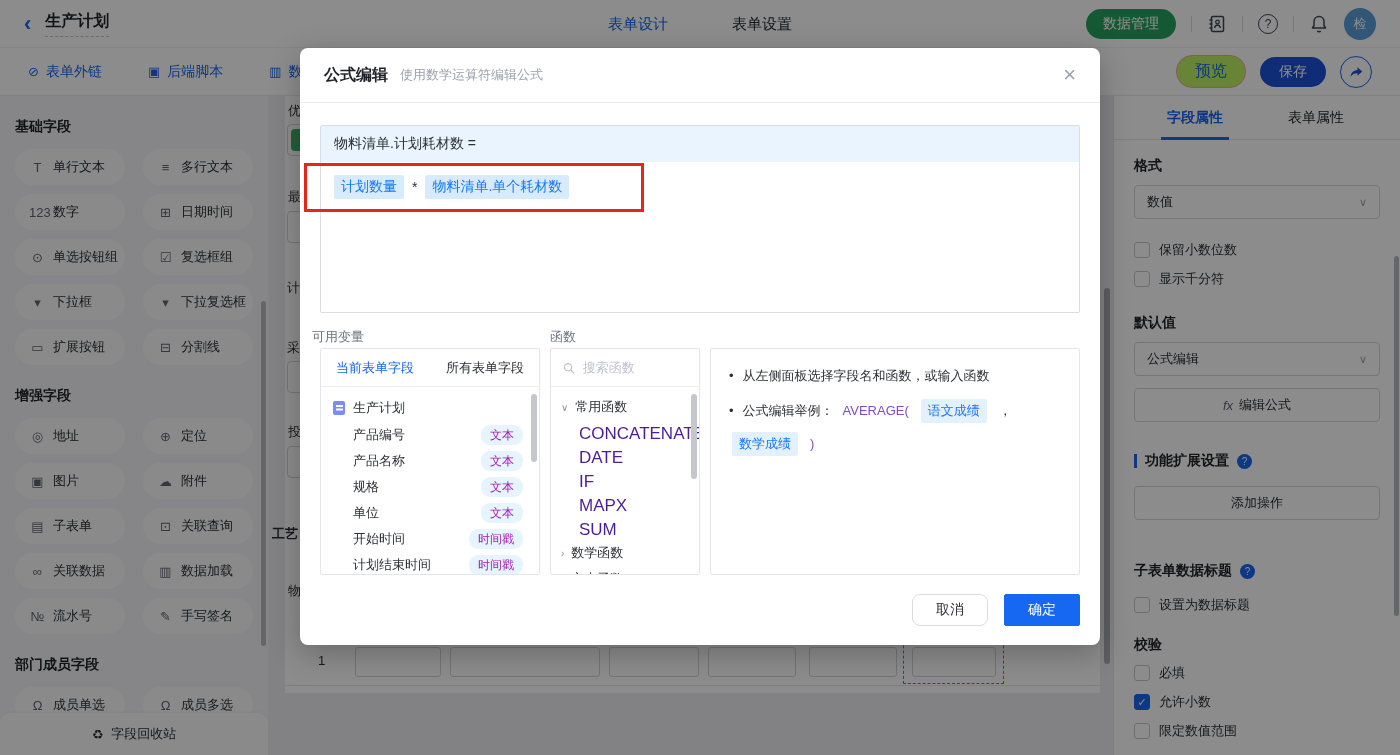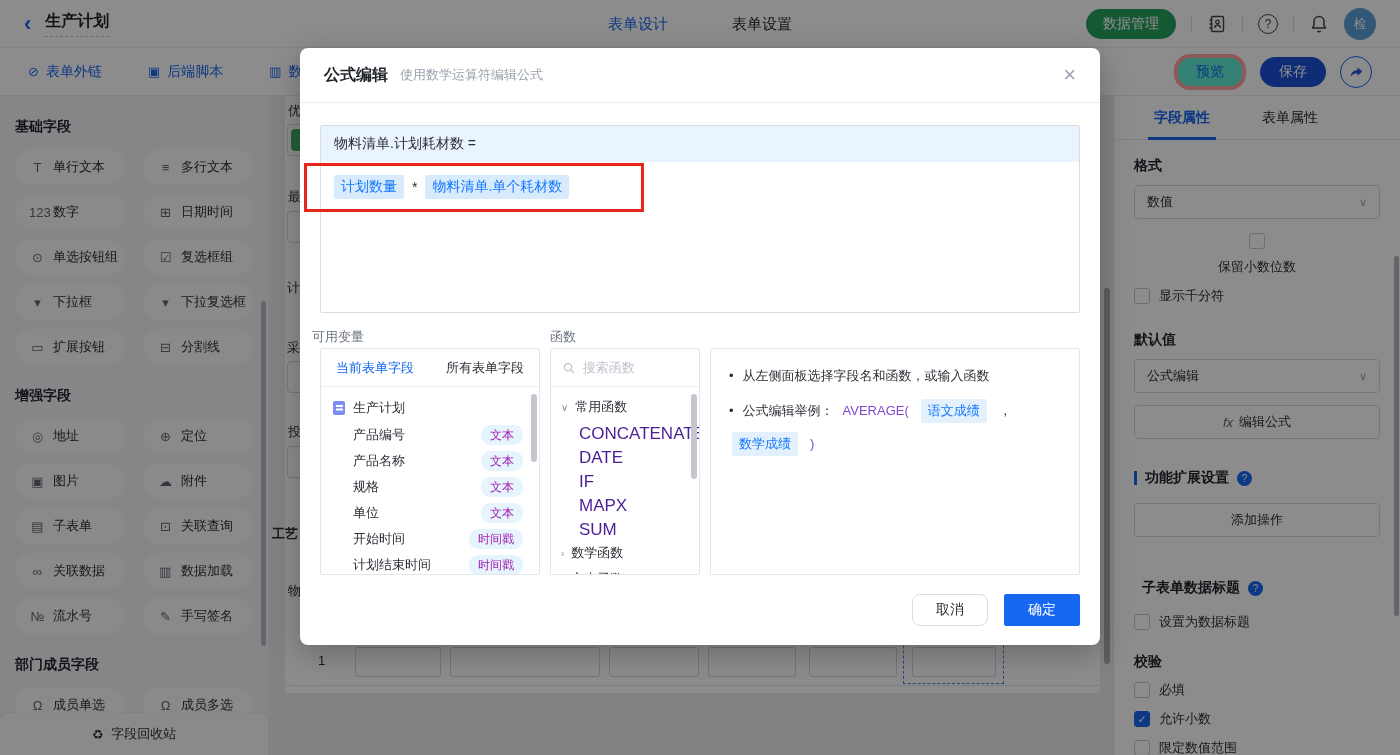--- a/index.html
+++ b/index.html
@@ -23,22 +23,22 @@
   .icon-help { width:20px; height:20px; border:1.5px solid #41464f; border-radius:50%;
                display:flex; align-items:center; justify-content:center; font-size:12px; color:#41464f;}
   .avatar { width:32px; height:32px; border-radius:50%; background:#5b9fd8; color:#fff;
             display:flex; align-items:center; justify-content:center; font-size:13px;}
   
   .tbar { position:absolute; top:48px; left:0; right:0; height:48px; background:#fff;
           display:flex; align-items:center; padding:0 28px; border-bottom:1px solid #ececec; z-index:1;}
   .tbar-link { display:flex; align-items:center; gap:7px; color:#1666f0; font-size:14px; margin-right:46px; cursor:pointer;}
   .tbar-link .ic { font-size:13px;}
   .tbar-right { margin-left:auto; display:flex; align-items:center; gap:14px;}
-  .btn-outline-pill { border:4px solid #fca5a5; color:#1666f0; border-radius:16px; padding:5px 18px;
-                      font-size:14px; background:#5eead4; cursor:pointer;}
+  .btn-outline-pill { border:1px solid #fca5a5; color:#1666f0; border-radius:16px; padding:5px 18px;
+                      font-size:16px; background:#bef264; cursor:pointer;}
   .btn-solid-pill { background:#1c52d9; color:#fff; border-radius:16px; padding:6px 19px; font-size:14px; cursor:pointer;}
   .btn-share { width:32px; height:32px; border:1px solid #1666f0; border-radius:50%;
                display:flex; align-items:center; justify-content:center; cursor:pointer; background:#fff;}
   
   .sidebar { position:absolute; top:96px; left:0; bottom:0; width:268px; background:#f4f5f7;
              overflow:hidden; padding:0 15px; }
   .sb-title { font-size:14px; font-weight:700; color:#1f2329; margin:22px 0 13px 0;}
   .sb-grid { display:grid; grid-template-columns:1fr 1fr; column-gap:18px; row-gap:9px;}
   .sb-item { height:36px; background:#fbfcfd; border-radius:18px; display:flex; align-items:center;
              padding:0 8px 0 14px; font-size:13px; color:#2b2f36; gap:7px; cursor:pointer; overflow:hidden; white-space:nowrap;}
@@ -60,41 +60,41 @@
   .cv-rownum { position:absolute; left:50px; top:557px; font-size:13px; color:#2b2f36;}
   .cv-cell { position:absolute; top:551px; height:30px; border:1px solid #d2d5db; border-radius:3px; background:#fff;}
   .cvc0{left:87px;width:86px;} .cvc1{left:182px;width:150px;} .cvc2{left:341px;width:90px;}
   .cvc3{left:440px;width:88px;} .cvc4{left:541px;width:88px;} .cvc5{left:644px;width:84px;}
   .cv-dashed { position:absolute; left:635px; top:524px; width:101px; height:64px; border:1px dashed #4d7ef2;}
   .cv-tablebottom { position:absolute; left:17px; top:589px; width:815px; height:1px; background:#e4e6ea;}
   .cv-scroll { position:absolute; left:836px; top:192px; width:6px; height:376px; background:#a9acb3; border-radius:3px;}
   
   .props { position:absolute; top:96px; left:1113px; right:0; bottom:0; background:#fff; border-left:1px solid #e6e6e6; overflow:hidden;}
   .props-tabs { height:44px; border-bottom:1px solid #e8e8e8; display:flex; align-items:center; padding-left:40px; gap:52px; font-size:14px;}
-  .ptab { position:relative; height:44px; display:flex; align-items:center; cursor:pointer; color:#1f2329;}
+  .ptab { position:relative; height:44px; display:flex; align-items:center; cursor:pointer; color:#1f2329;margin-left:13px;}
   .ptab.active { color:#1666f0; font-weight:600;}
   .ptab.active::after { content:""; position:absolute; bottom:0; left:-6px; right:-6px; height:3px; background:#1666f0;}
   .props-body { padding:17px 20px 0 20px;}
   .p-label { font-size:14px; font-weight:700; color:#1f2329; margin-bottom:10px;}
   .p-select { height:34px; border:1px solid #d5d8de; border-radius:4px; display:flex; align-items:center;
               padding:0 12px; font-size:13px; justify-content:space-between; background:#fff; cursor:pointer;}
   .chev { color:#9aa0aa; font-size:11px;}
   .p-check { display:flex; align-items:center; gap:9px; font-size:13px; margin-bottom:11px; cursor:pointer;}
   .cbx { width:16px; height:16px; border:1px solid #c6c9d0; border-radius:3px; background:#fff; flex:none;
          display:flex; align-items:center; justify-content:center; font-size:11px; color:#fff;}
   .cbx.on { background:#1666f0; border-color:#1666f0;}
   .p-btn { height:34px; border:1px solid #d5d8de; border-radius:4px; display:flex; align-items:center; gap:6px;
            justify-content:center; font-size:13px; background:#fff; cursor:pointer;}
   .fx { font-style:italic; color:#5f6672; font-size:13px;}
   .p-sec { display:flex; align-items:center; gap:8px; font-size:14px; font-weight:700; color:#1f2329;}
   .p-sec .bar { width:3px; height:14px; background:#1666f0;}
   .qmark { width:15px; height:15px; border-radius:50%; background:#1666f0; color:#fff; font-size:10px;
            display:flex; align-items:center; justify-content:center; font-weight:400;}
   .props-scroll { position:absolute; right:1px; top:160px; width:5px; height:360px; background:#b7bac0; border-radius:3px;}
-  .mt22{margin-top:14px;flex-direction:column;} .mt26{margin-top:26px;} .mt30{margin-top:30px;} .mt42{margin-top:42px;margin-left:8px;}
+  .mt22{margin-top:22px;} .mt26{margin-top:26px;} .mt30{margin-top:30px;} .mt42{margin-top:42px;}
   .mb12{margin-bottom:12px;} .mb16{margin-bottom:16px;} .mb22{margin-bottom:22px;}
   
   .overlay { position:absolute; inset:0; background:rgba(0,0,0,.45); z-index:100;}
   .modal { position:absolute; left:300px; top:48px; width:800px; height:597px; background:#fff;
            border-radius:8px; z-index:200; box-shadow:0 8px 30px rgba(0,0,0,.25);}
   .m-head { height:55px; display:flex; align-items:center; padding:0 24px; border-bottom:1px solid #ebedf0;}
   .m-title { font-size:16px; font-weight:600; color:#1f2329;}
   .m-sub { font-size:13px; color:#9aa2ad; margin-left:12px;}
   .m-close { margin-left:auto; font-size:22px; color:#9aa2ad; cursor:pointer; line-height:1;}
   .m-formula { position:absolute; left:20px; right:20px; top:77px; height:188px; border:1px solid #dadde3; border-radius:2px; overflow:hidden;}

